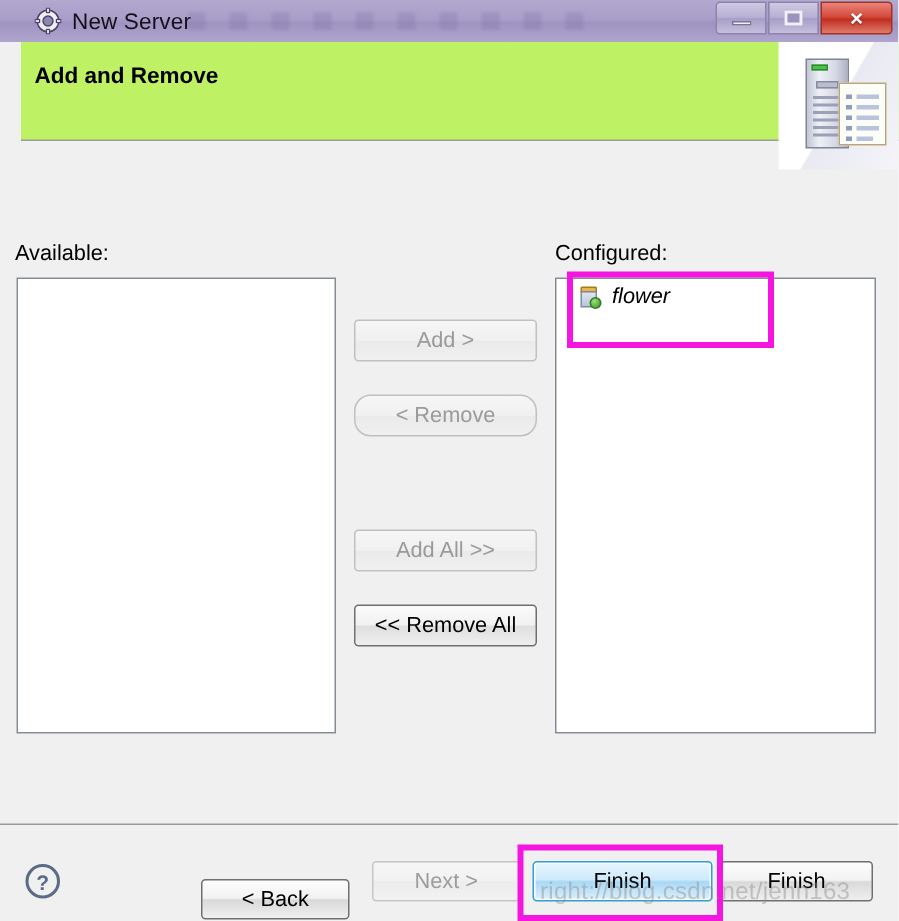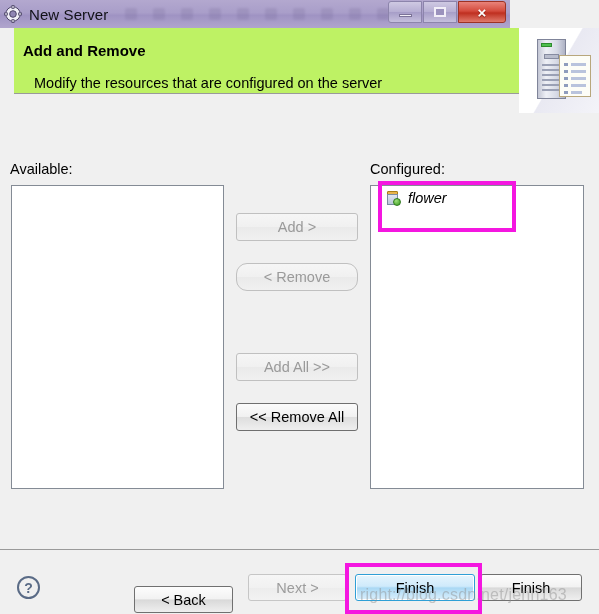--- a/index.html
+++ b/index.html
@@ -20,26 +20,26 @@
     height: 614px;
     box-sizing: border-box;
     background: #f0f0f0;
     overflow: hidden;
   }
 
   
   .titlebar {
     position: absolute;
     left: 0; top: 0;
-    width: 510px;
+    width: 599px;
     height: 28px;
     background: linear-gradient(180deg, #b3a8cf 0%, #a99ec9 45%, #9f93c3 55%, #b0a5cd 100%);
     display: flex;
     align-items: center;
-    padding-left: 4px;
+    padding-left: 23px;
     box-sizing: border-box;
   }
   .title-icon {
     width: 18px; height: 18px;
     margin-right: 7px;
     flex: 0 0 auto;
     position: relative;
   }
   .title-text {
     font-size: 15px;
@@ -412,21 +412,20 @@
         <span class="glyph-max"></span>
       </span>
       <span class="win-btn close">
         <span class="glyph-close">×</span>
       </span>
     </span>
   </div>
 
   <div class="header">
     <div class="header-title">Add and Remove</div>
-    <div class="header-sub">Modify the resources that are configured on the server</div>
     <div class="header-art">
       <div class="srv-tower">
         <div class="srv-led"></div>
         <div class="srv-bay"></div>
         <div class="srv-slot" style="top:24px"></div>
         <div class="srv-slot" style="top:29px"></div>
         <div class="srv-slot" style="top:34px"></div>
         <div class="srv-slot" style="top:39px"></div>
         <div class="srv-slot" style="top:44px"></div>
         <div class="srv-slot" style="top:49px"></div>

